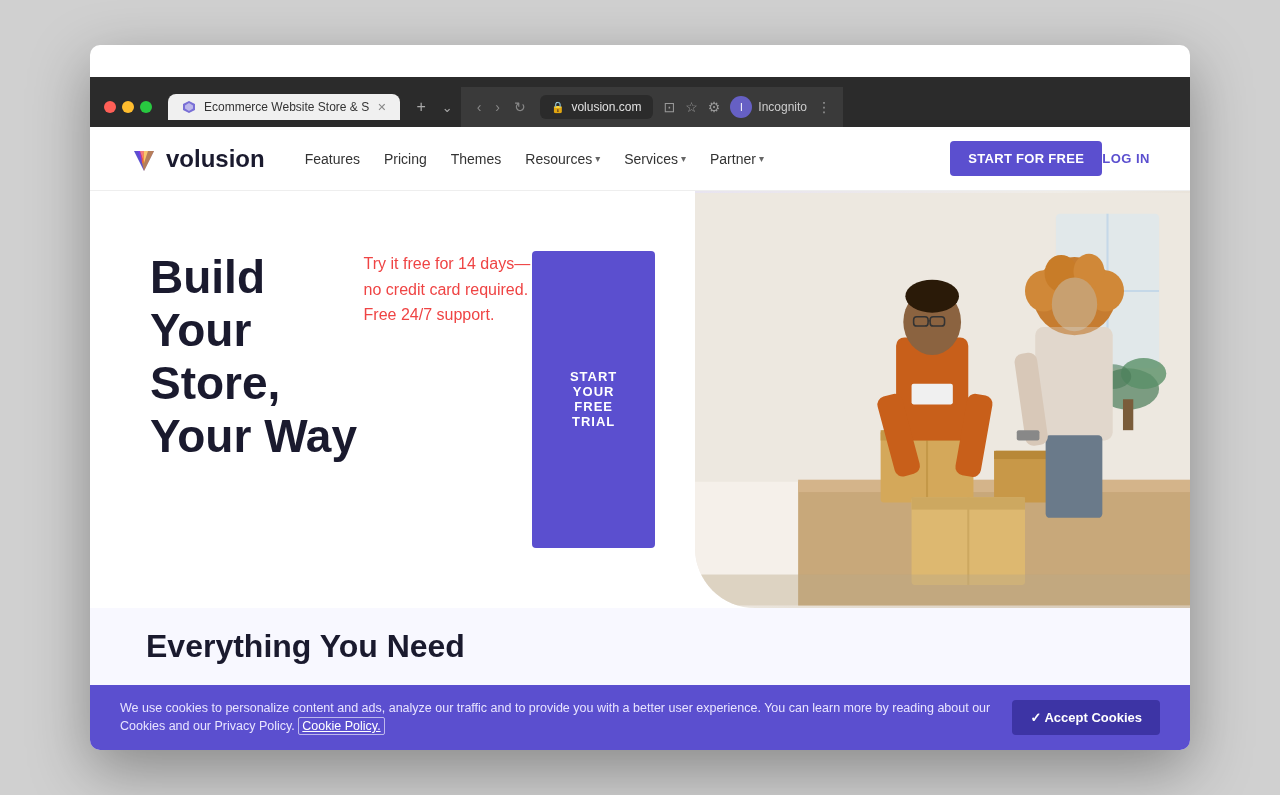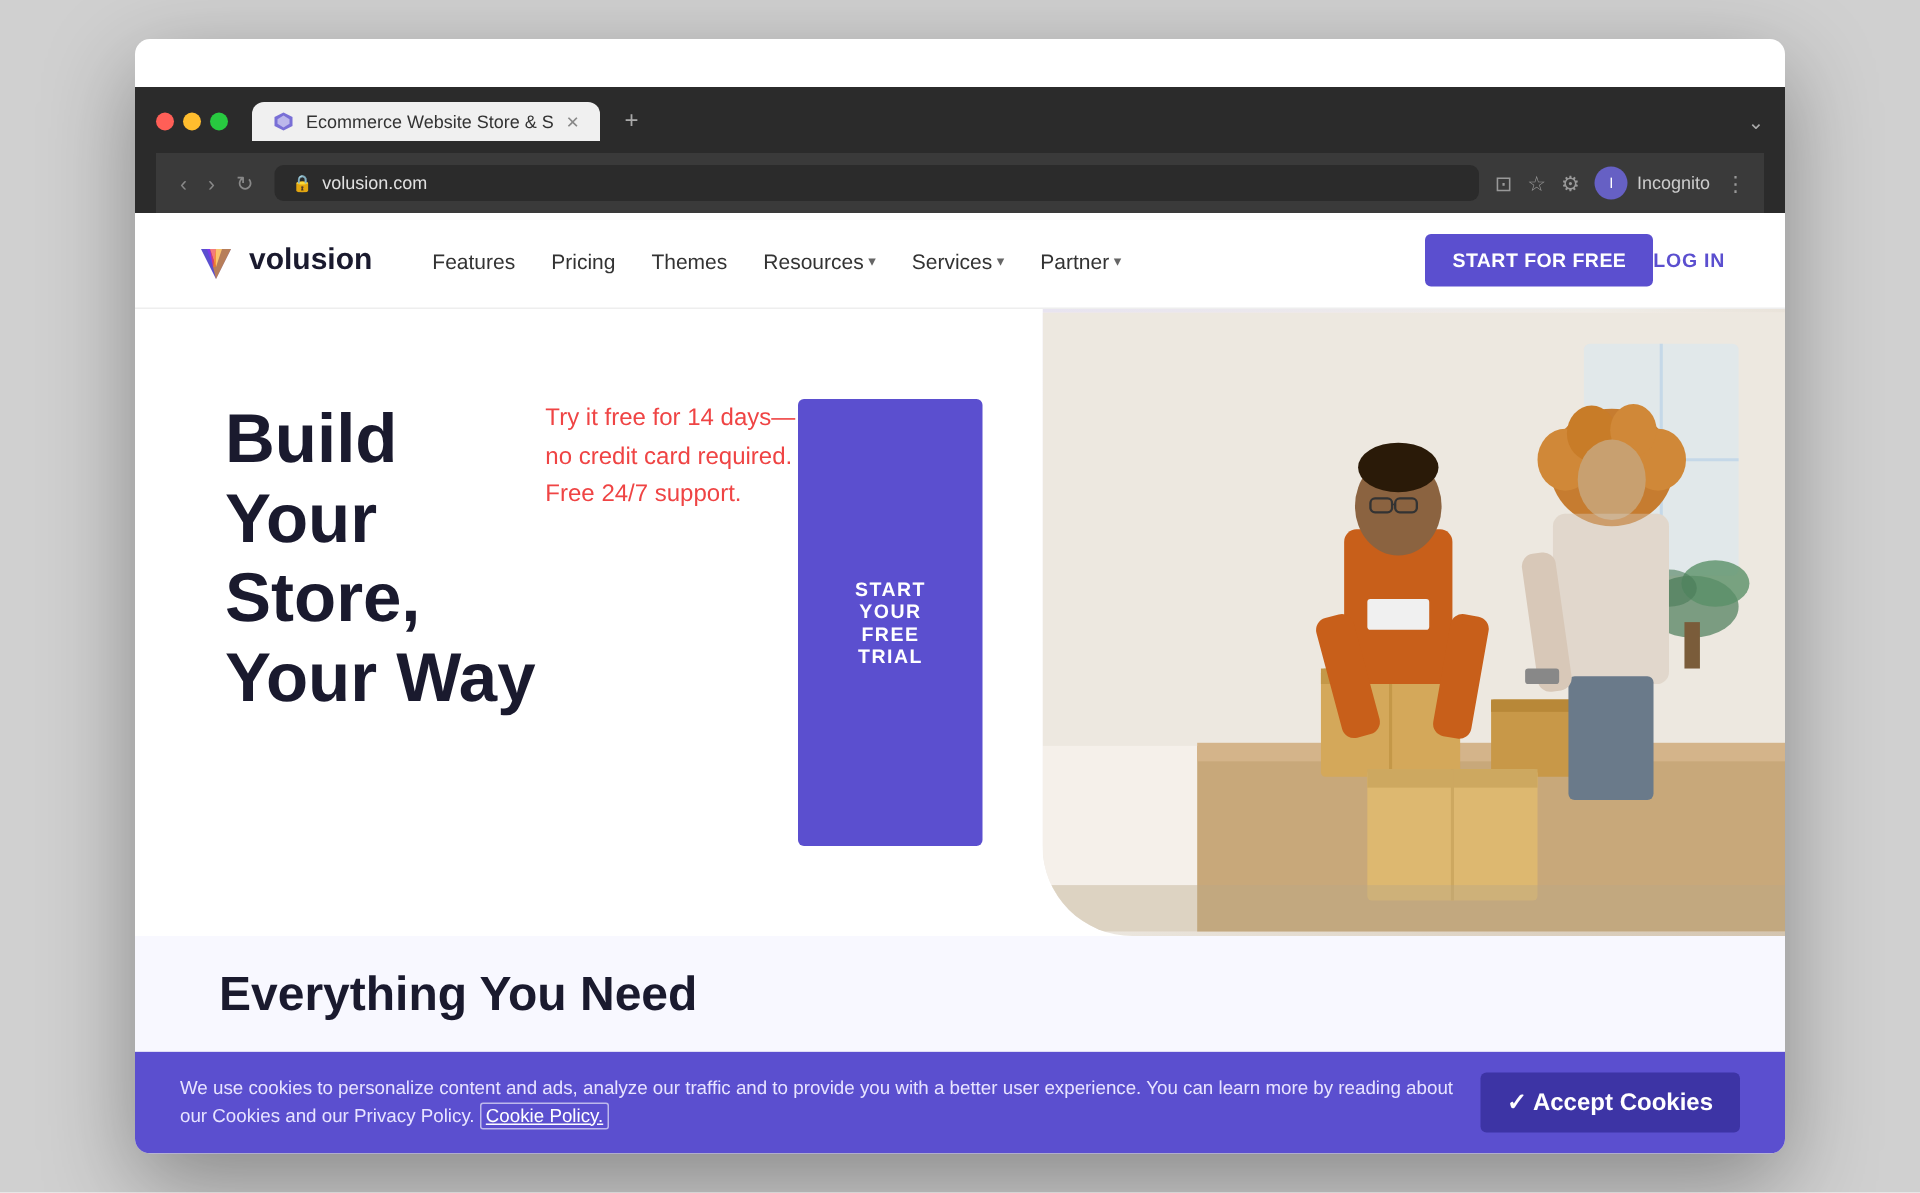--- a/index.html
+++ b/index.html
@@ -18,21 +18,21 @@
       border-radius: 10px;
       overflow: hidden;
       box-shadow: 0 20px 60px rgba(0,0,0,0.35);
       background: #fff;
     }
 
     .browser-titlebar {
       background: #2b2b2b;
       padding: 10px 14px 0;
       display: flex;
-      flex-direction: column;
+      flex-direction: row;
       gap: 8px;
       margin-top: 32px;
     }
 
     .browser-tabs-row {
       display: flex;
       align-items: center;
       gap: 8px;
     }
 
@@ -193,21 +193,21 @@
       gap: 8px;
       margin-right: 30px;
     }
 
     .logo-icon {
       width: 28px;
       height: 28px;
     }
 
     .logo-text {
-      font-size: 20px;
+      font-size: 24px;
       font-weight: 700;
       color: #1a1a2e;
     }
 
     .nav-links {
       display: flex;
       align-items: center;
       gap: 4px;
       flex: 1;
     }
@@ -357,21 +357,21 @@
       padding: 1px 3px;
       border-radius: 2px;
     }
 
     .btn-accept-cookies {
       background: #3d34a5;
       color: white;
       border: none;
       border-radius: 4px;
       padding: 10px 18px;
-      font-size: 16px;
+      font-size: 13px;
       font-weight: 600;
       cursor: pointer;
       white-space: nowrap;
     }
 
     
     .hero-svg {
       width: 100%;
       height: 100%;
     }

